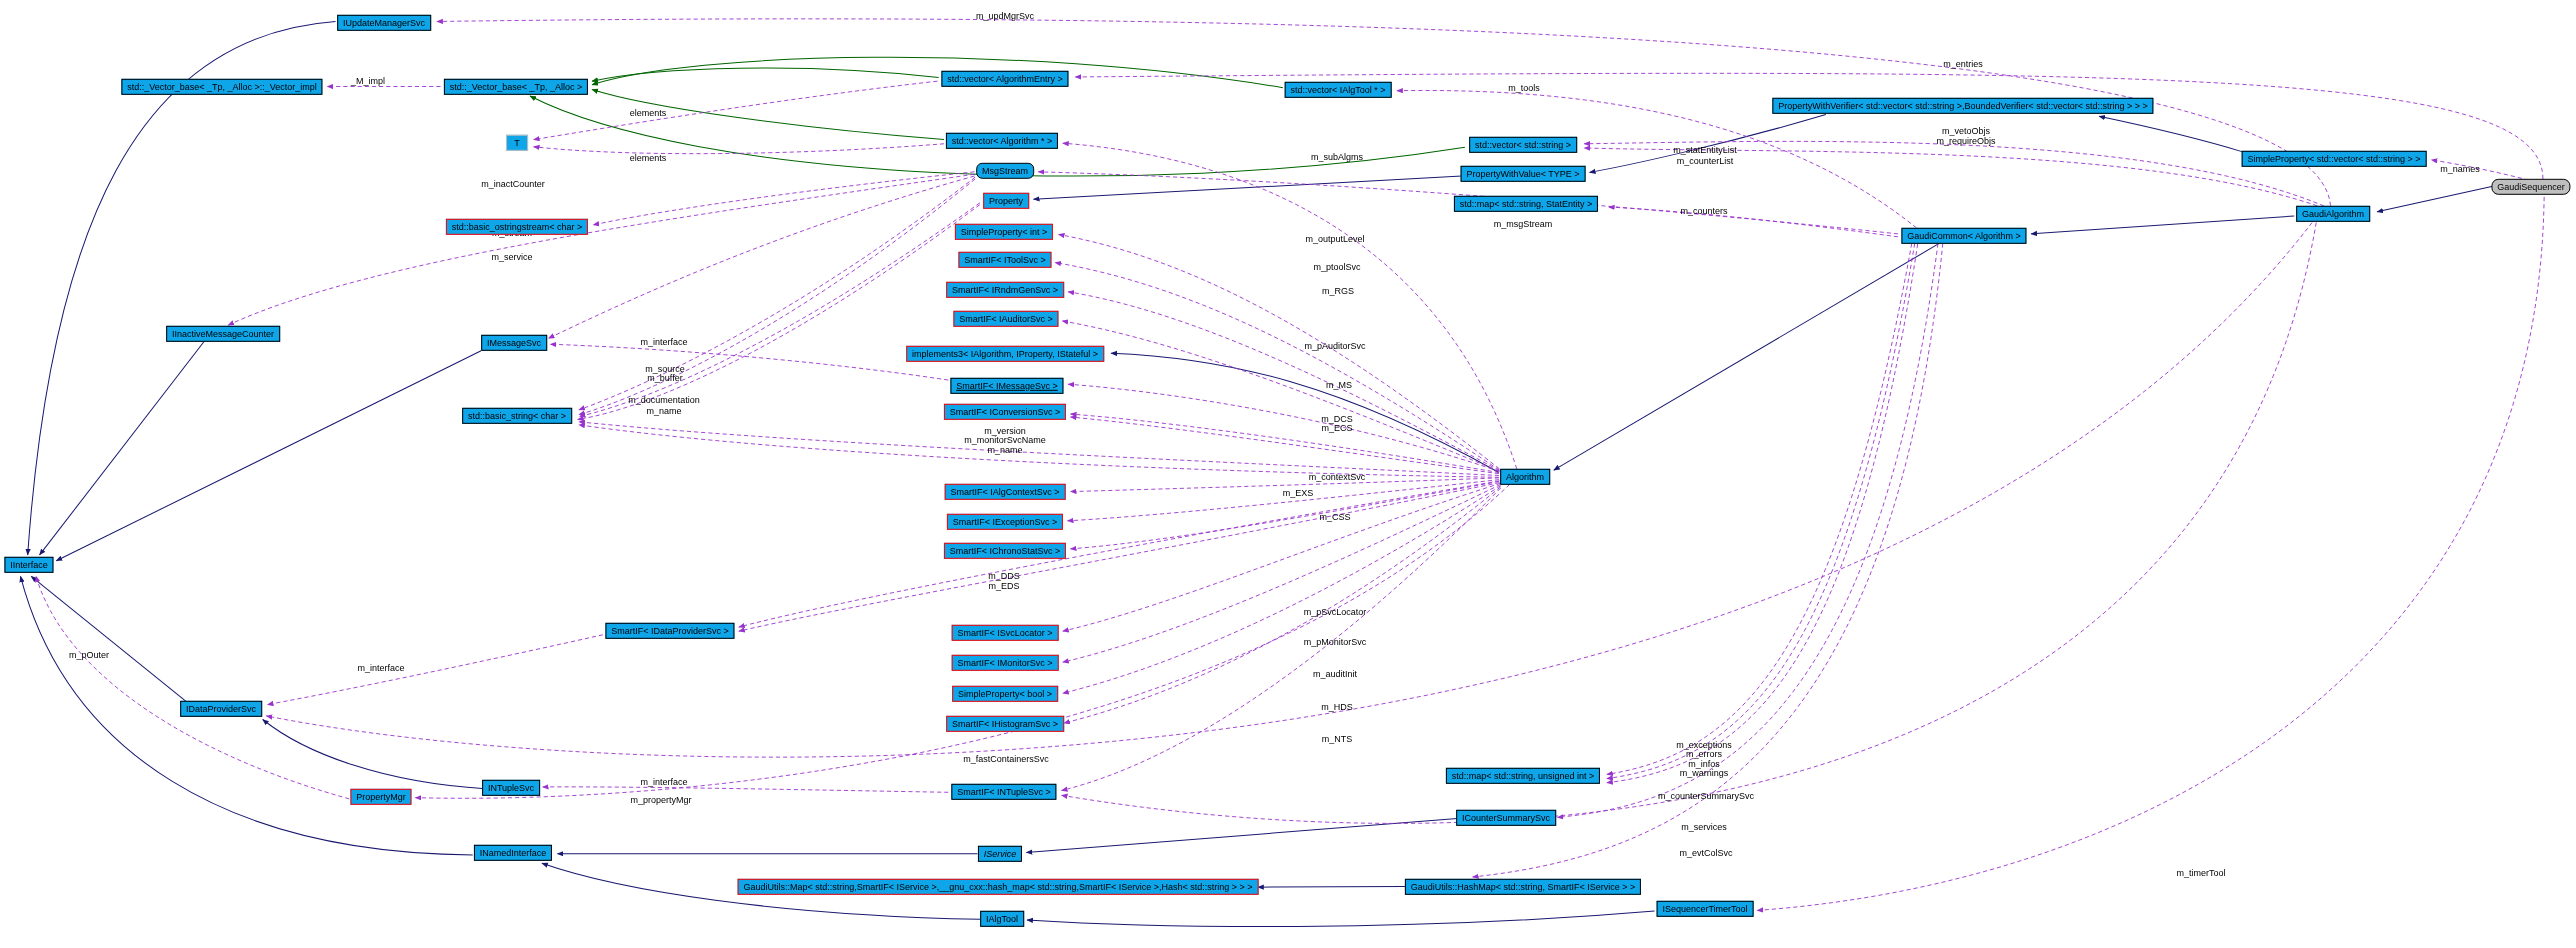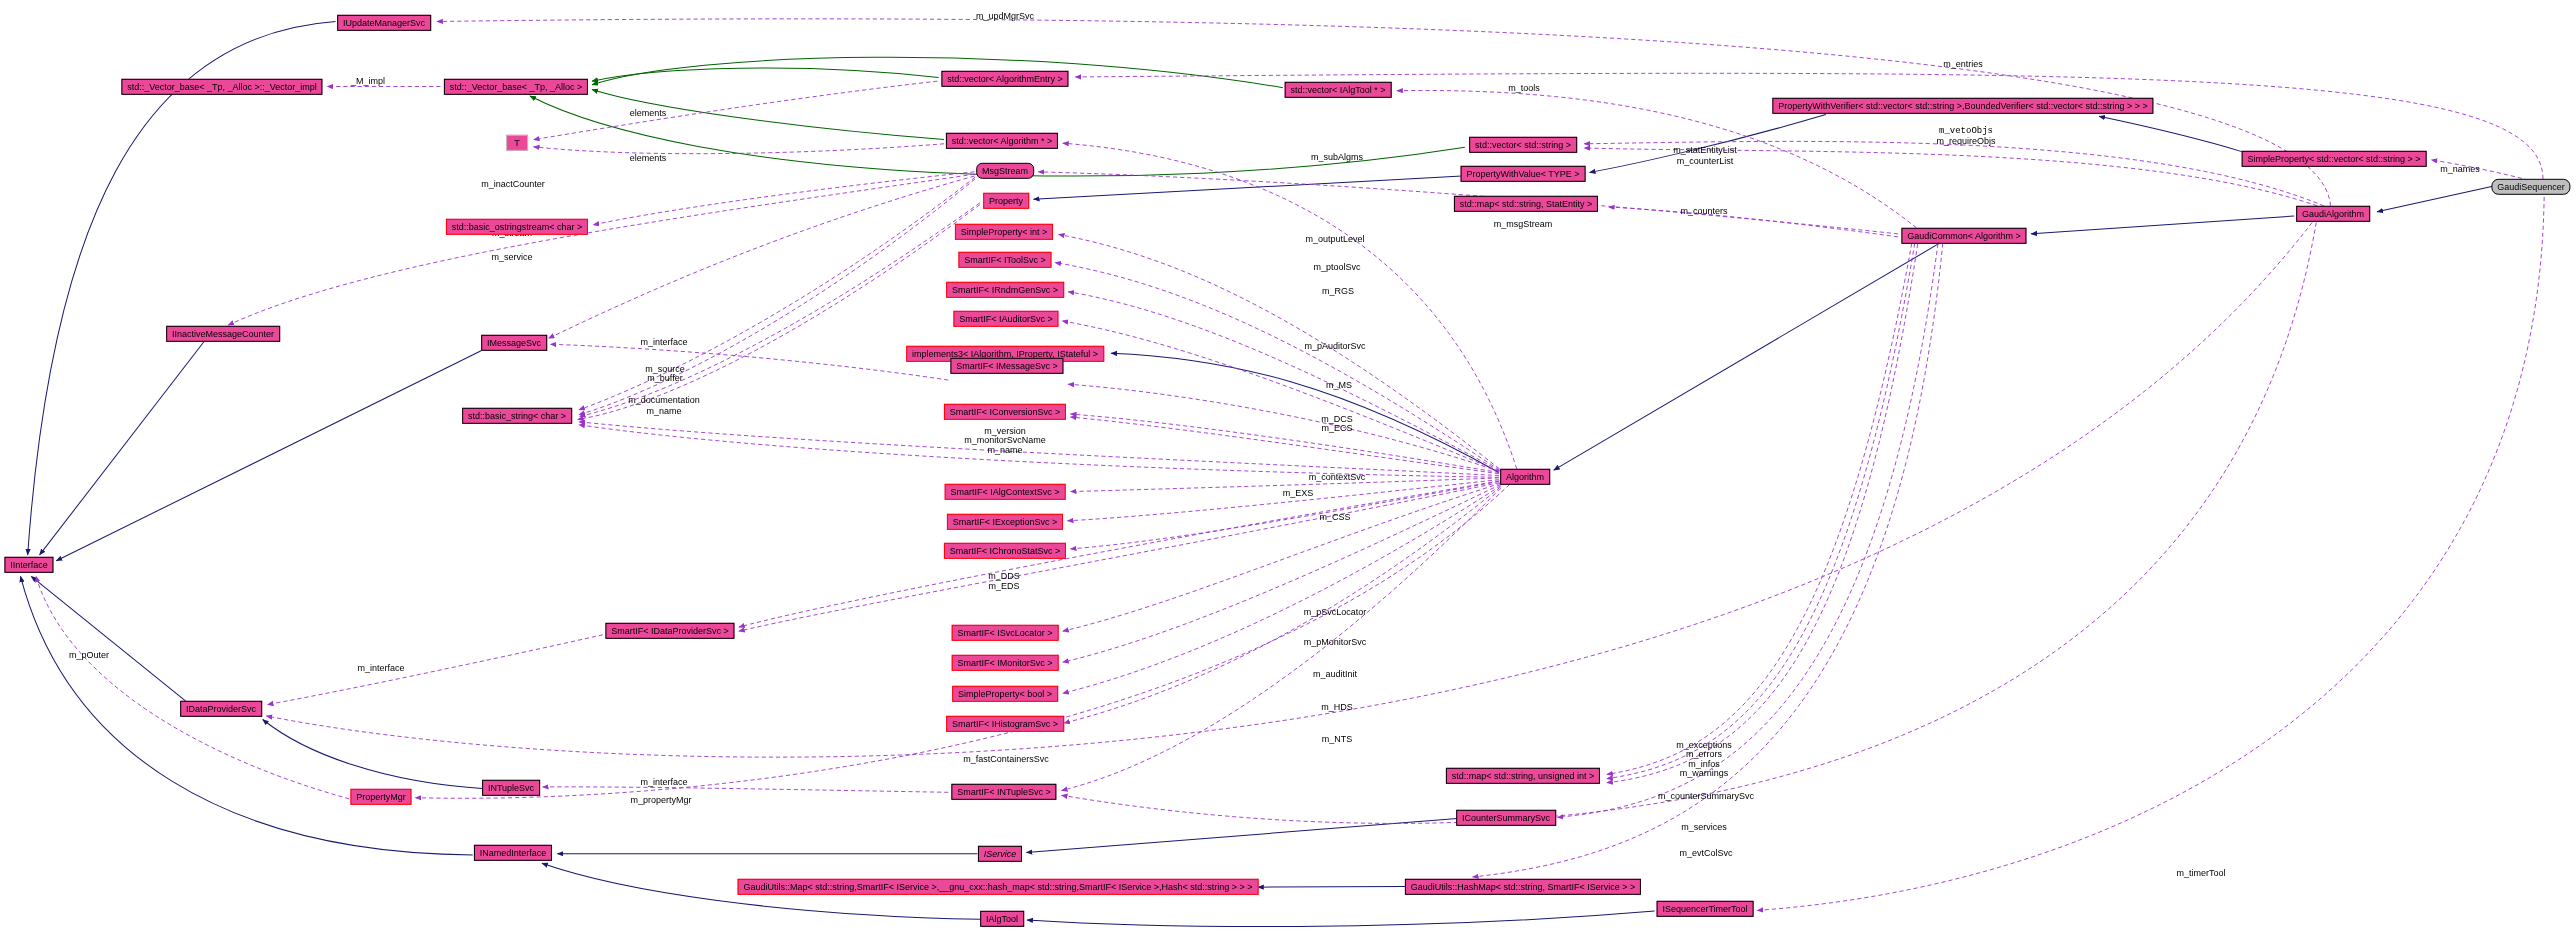--- a/index.html
+++ b/index.html
@@ -1,19 +1,19 @@
 <!DOCTYPE html>
 <html style="font-size:9.5px"><head>
 <meta charset="utf-8">
 <style>
   html,body{margin:0;padding:0;background:#ffffff;}
   #canvas{position:relative;width:2576px;height:948px;background:#ffffff;overflow:hidden;
           font-family:"Liberation Sans","DejaVu Sans",sans-serif;}
   #edge-layer{position:absolute;left:0;top:0;width:2576px;height:948px;}
-  .node{position:absolute;transform:translate(-50%,-50%);background:#ec4899;
+  .node{position:absolute;transform:translate(-50%,-50%);background:#0ea5e9;
         border:1.2px solid #000000;padding:1.8px 4.8px;font-size:9px;color:#000;
         white-space:nowrap;line-height:1.2;z-index:3;}
   .node.red{border-color:#ff0000;}
   .node.faint{border-color:#bdbdbd;padding:1.8px 7.2px;}
   .node.highlight{background:#bfbfbf;border-width:1.8px;border-radius:7px;}
   .edge-label{position:absolute;transform:translate(-50%,-50%);font-size:9px;color:#000;
         white-space:nowrap;z-index:2;background:transparent;}
   path.inherit{fill:none;stroke-width:1.7;}
   path.template{fill:none;stroke-width:1.7;}
   path.usage{fill:none;stroke-width:1.5;stroke-dasharray:7 5;}
@@ -128,21 +128,21 @@
     <div class="node" style="left: 1526px; top: 204px;">std::map&lt; std::string, StatEntity &gt;</div>
     <div class="node red" style="left: 1006px; top: 201px;">Property</div>
     <div class="node red" style="left: 517px; top: 227px;">std::basic_ostringstream&lt; char &gt;</div>
     <div class="node red" style="left: 1004px; top: 232px;">SimpleProperty&lt; int &gt;</div>
     <div class="node red" style="left: 1005px; top: 260px;">SmartIF&lt; IToolSvc &gt;</div>
     <div class="node red" style="left: 1005px; top: 290px;">SmartIF&lt; IRndmGenSvc &gt;</div>
     <div class="node red" style="left: 1006px; top: 319px;">SmartIF&lt; IAuditorSvc &gt;</div>
     <div class="node" style="left: 223px; top: 334px;">IInactiveMessageCounter</div>
     <div class="node" style="left: 514px; top: 343px;">IMessageSvc</div>
     <div class="node red" style="left: 1005px; top: 354px;">implements3&lt; IAlgorithm, IProperty, IStateful &gt;</div>
-    <div class="node" style="left: 1007px; top: 366px;">SmartIF&lt; IMessageSvc &gt;</div>
+    <div class="node" style="left: 1007px; top: 386px; text-decoration: underline;">SmartIF&lt; IMessageSvc &gt;</div>
     <div class="node red" style="left: 1005px; top: 412px;">SmartIF&lt; IConversionSvc &gt;</div>
     <div class="node" style="left: 517px; top: 416px;">std::basic_string&lt; char &gt;</div>
     <div class="node red" style="left: 1005px; top: 492px;">SmartIF&lt; IAlgContextSvc &gt;</div>
     <div class="node red" style="left: 1005px; top: 522px;">SmartIF&lt; IExceptionSvc &gt;</div>
     <div class="node red" style="left: 1005px; top: 551px;">SmartIF&lt; IChronoStatSvc &gt;</div>
     <div class="node" style="left: 1525px; top: 477px;">Algorithm</div>
     <div class="node" style="left: 29px; top: 565px;">IInterface</div>
     <div class="node" style="left: 670px; top: 631px;">SmartIF&lt; IDataProviderSvc &gt;</div>
     <div class="node red" style="left: 1005px; top: 633px;">SmartIF&lt; ISvcLocator &gt;</div>
     <div class="node red" style="left: 1005px; top: 663px;">SmartIF&lt; IMonitorSvc &gt;</div>
@@ -163,21 +163,21 @@
     <div class="edge-label" style="left: 1005px; top: 16px;">m_updMgrSvc</div>
     <div class="edge-label" style="left: 368px; top: 81px;">_M_impl</div>
     <div class="edge-label" style="left: 648px; top: 113px;">elements</div>
     <div class="edge-label" style="left: 648px; top: 158px;">elements</div>
     <div class="edge-label" style="left: 513px; top: 184px;">m_inactCounter</div>
     <div class="edge-label" style="left: 512px; top: 233px;">m_stream</div>
     <div class="edge-label" style="left: 512px; top: 257px;">m_service</div>
     <div class="edge-label" style="left: 1524px; top: 88px;">m_tools</div>
     <div class="edge-label" style="left: 1337px; top: 157px;">m_subAlgms</div>
     <div class="edge-label" style="left: 1963px; top: 64px;">m_entries</div>
-    <div class="edge-label" style="left: 1966px; top: 131px; font-family: Liberation Mono, monospace;">m_vetoObjs</div>
+    <div class="edge-label" style="left: 1966px; top: 131px;">m_vetoObjs</div>
     <div class="edge-label" style="left: 1966px; top: 141px;">m_requireObjs</div>
     <div class="edge-label" style="left: 1705px; top: 150px;">m_statEntityList</div>
     <div class="edge-label" style="left: 1705px; top: 161px;">m_counterList</div>
     <div class="edge-label" style="left: 2460px; top: 169px;">m_names</div>
     <div class="edge-label" style="left: 1704px; top: 211px;">m_counters</div>
     <div class="edge-label" style="left: 1523px; top: 224px;">m_msgStream</div>
     <div class="edge-label" style="left: 1335px; top: 239px;">m_outputLevel</div>
     <div class="edge-label" style="left: 1337px; top: 267px;">m_ptoolSvc</div>
     <div class="edge-label" style="left: 1338px; top: 291px;">m_RGS</div>
     <div class="edge-label" style="left: 1335px; top: 326px; margin-top: 20px;">m_pAuditorSvc</div>

